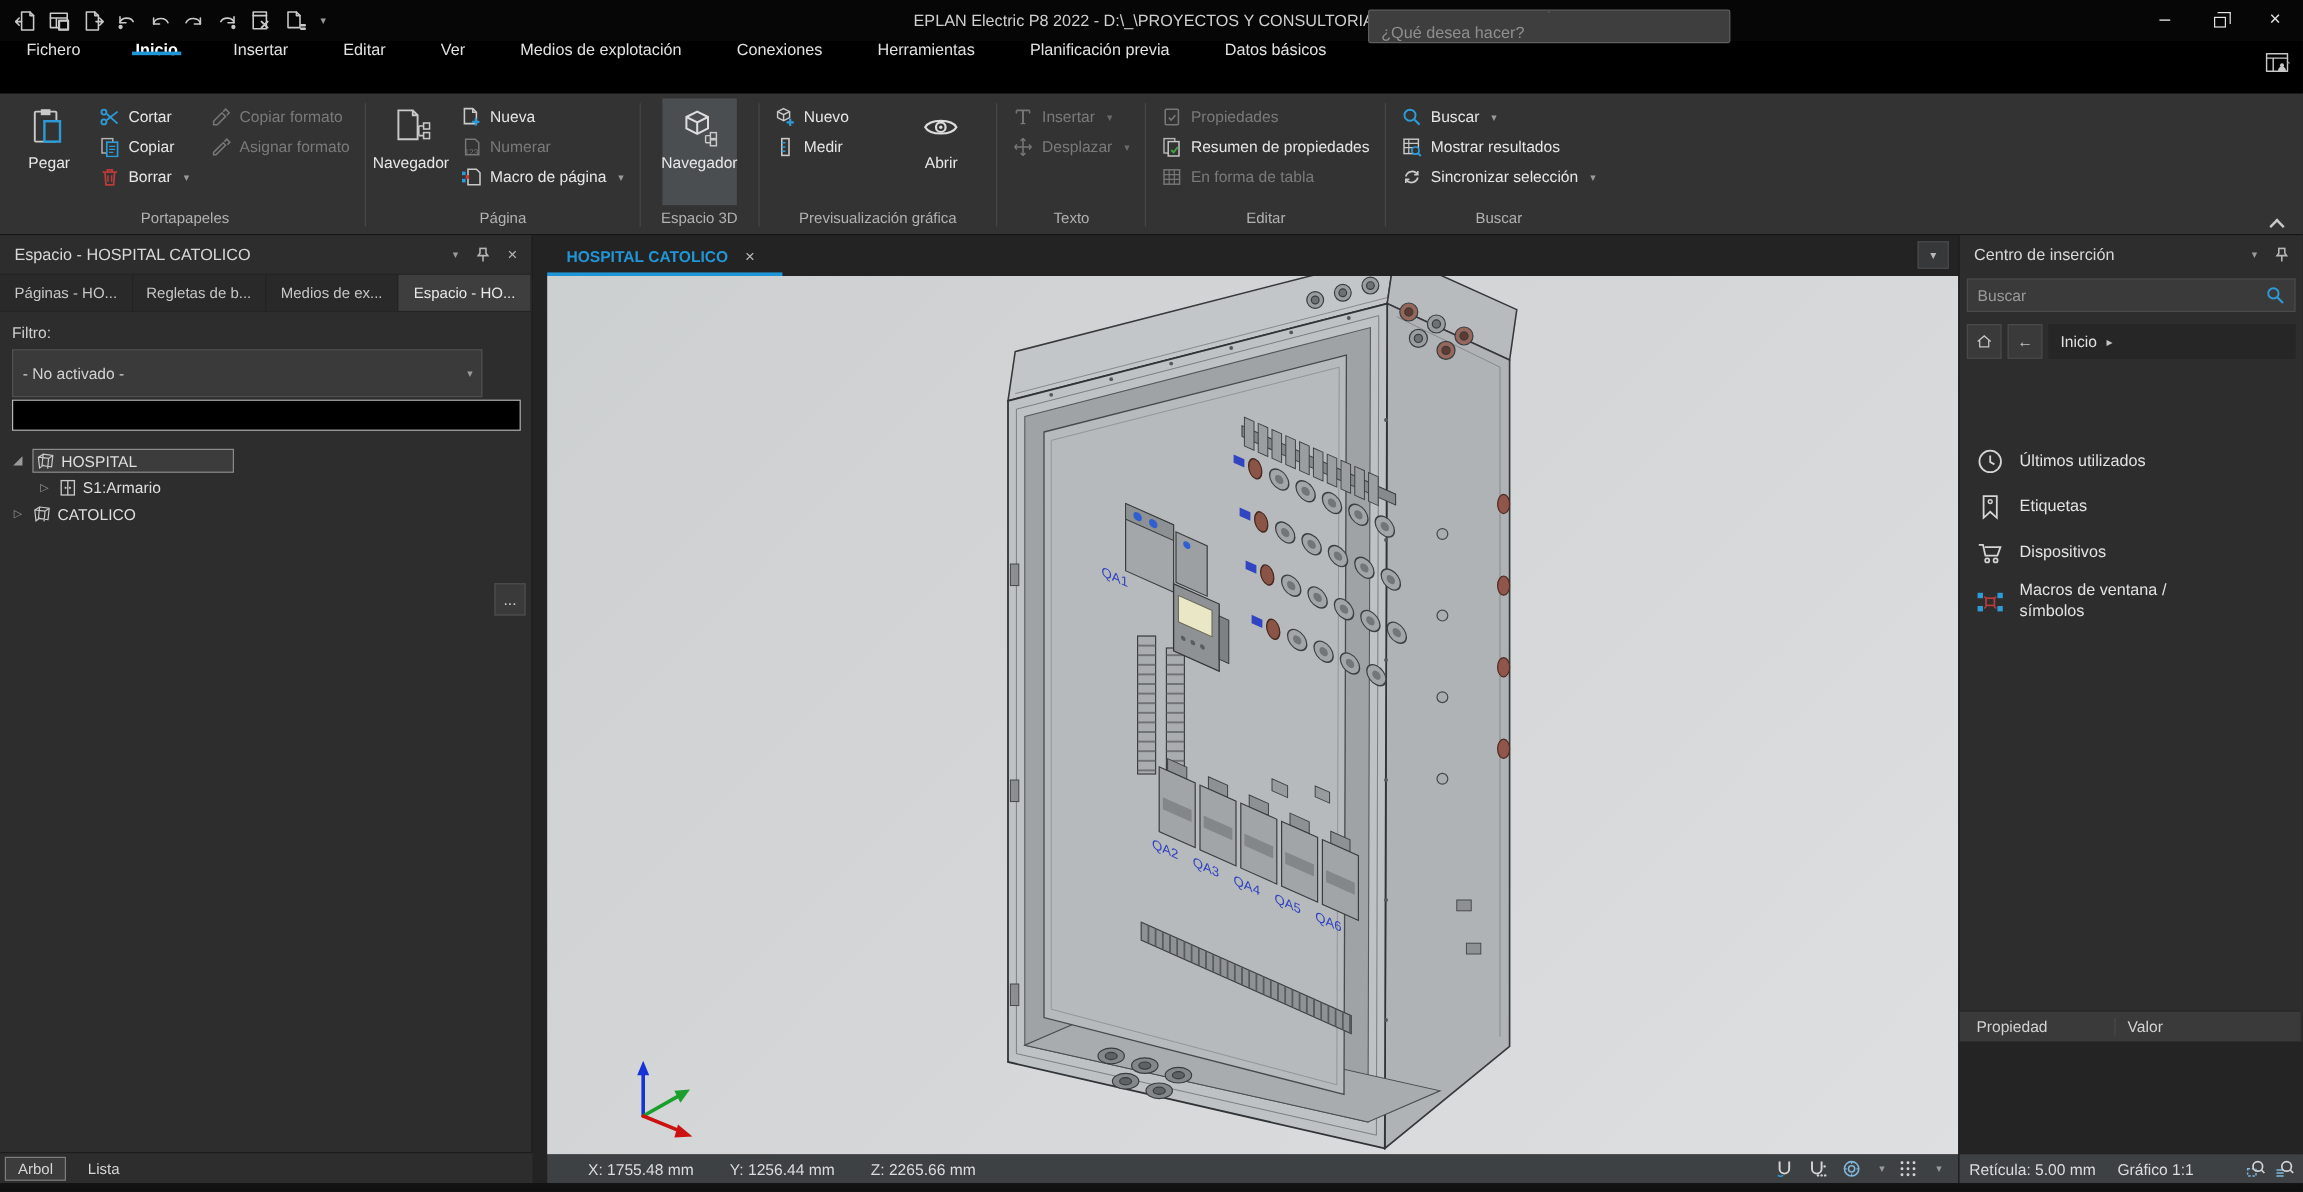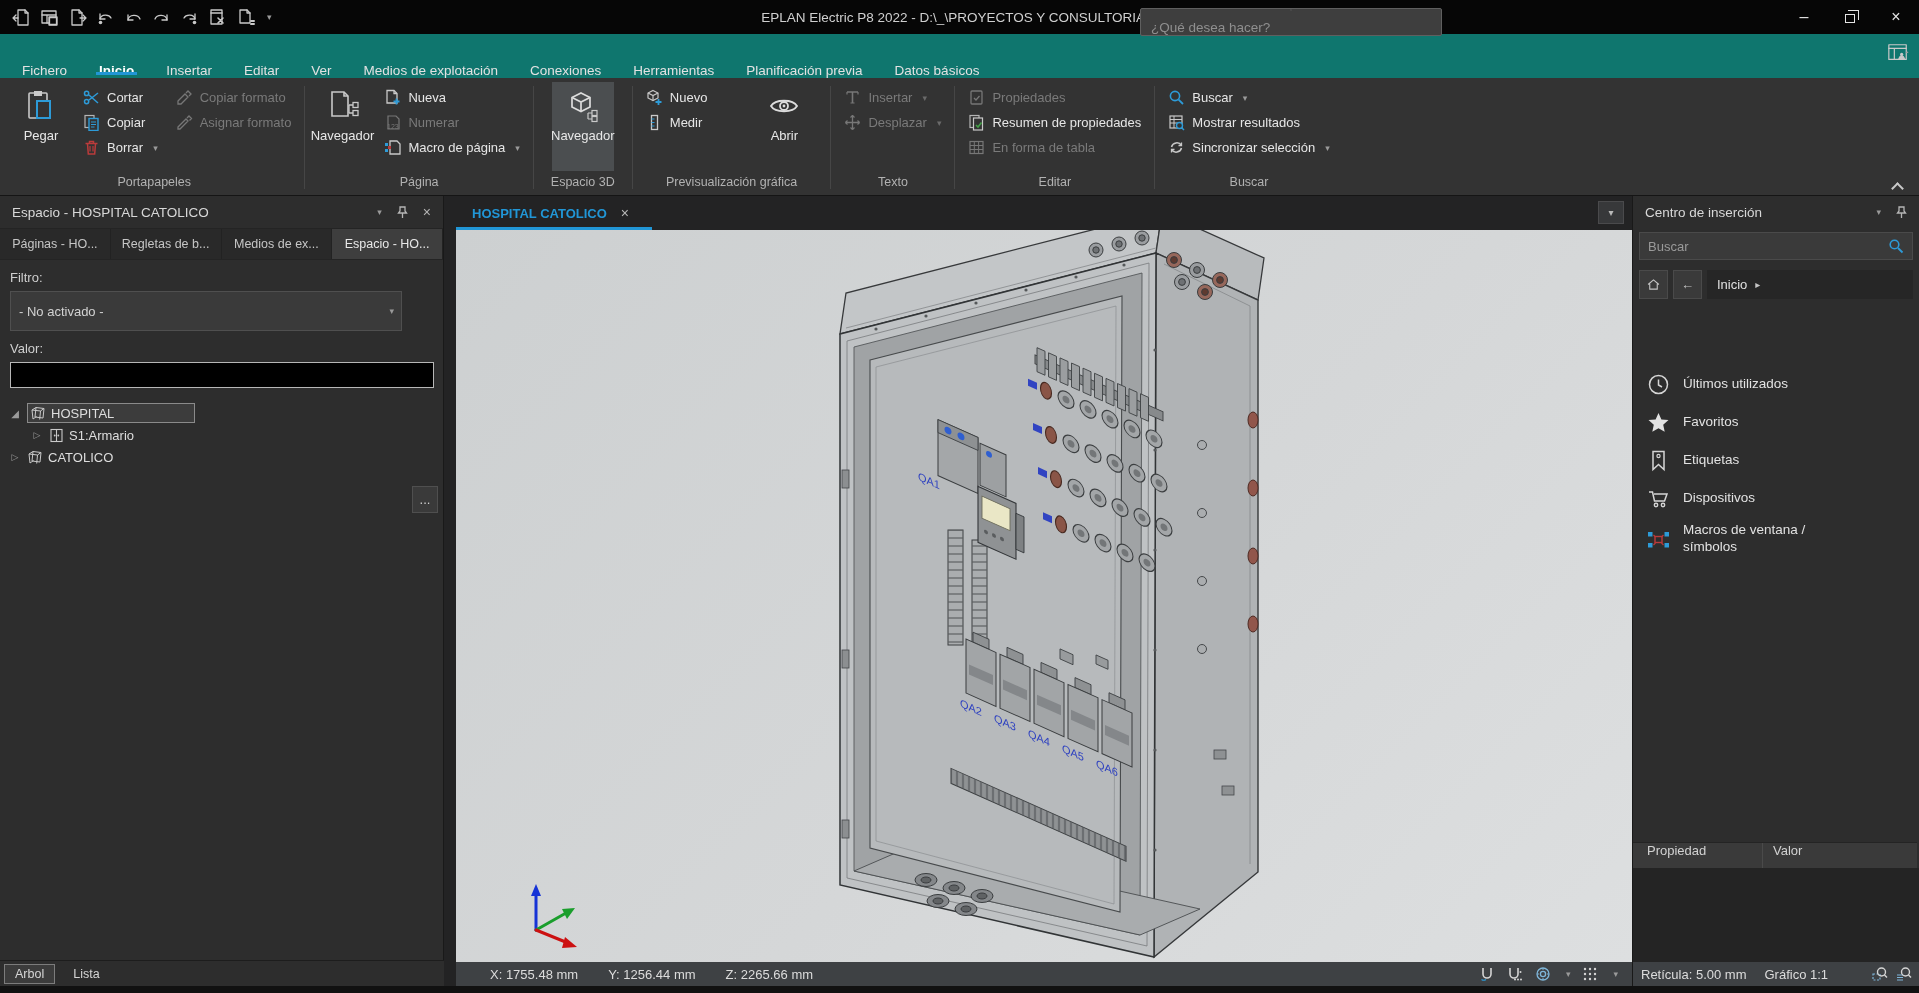--- a/index.html
+++ b/index.html
@@ -14,22 +14,22 @@
   .qat svg { width:19px; height:19px; }
   .title-text { position:absolute; left:0; right:0; text-align:center; color:#cfcfcf; font-size:13.5px; }
   .win-controls { margin-left:auto; display:flex; z-index:2; }
   .win-btn { width:46px; height:34px; display:flex; align-items:center; justify-content:center;
     color:#e4e4e4; font-size:16px; }
   .restore-glyph { width:10px; height:9px; border:1.4px solid #e4e4e4; position:relative; margin-top:2px;}
   .restore-glyph:before { content:''; position:absolute; left:2px; top:-5px; width:10px; height:9px;
     border:1.4px solid #e4e4e4; border-bottom:none; border-left:none; }
 
   
-  .tabrow { position:absolute; left:0; top:34px; width:1919px; height:44px; background:#0f766e;
-    display:flex; align-items:flex-end; padding-left:6px; }
+  .tabrow { position:absolute; left:0; top:34px; width:1919px; height:44px; background:#000000;
+    display:flex; align-items:flex-start; padding-left:6px;gap:14px; }
   .rtab { padding:0 16px; display:flex; align-items:center; color:#e2e2e2; font-size:13.5px; position:relative; }
   .rtab.active { color:#ffffff; font-weight:bold; }
   .rtab.active:after { content:''; position:absolute; left:13px; right:13px; bottom:3px; height:3px; background:#2196d6; }
   .help-search { position:absolute; left:1140px; top:8px; width:302px; height:28px; background:#3e3e3e;
     border:1px solid #5f5f5f; border-radius:2px; display:flex; align-items:center; gap:9px; padding:0 10px;flex-direction:column; }
   .help-search input { background:transparent; border:none; outline:none; color:#c5c5c5; width:100%;
     font-family:"Liberation Sans",sans-serif; font-size:13.5px; }
   .help-search input::placeholder { color:#8f8f8f; }
   .workspace-btn { position:absolute; right:10px; top:42px; }
 
@@ -108,21 +108,21 @@
   .rp-navbtn { width:29px; height:29px; background:#3a3a3a; border:1px solid #4a4a4a;
     display:flex; align-items:center; justify-content:center; color:#c5c5c5; }
   .rp-crumb { flex:1; height:29px; background:#262626; display:flex; align-items:center; gap:8px;
     padding:0 10px; color:#e0e0e0; }
   .rp-items { position:absolute; left:0; top:169px; width:230px; }
   .rp-item { min-height:38px; display:flex; align-items:center; gap:13px; padding:0 0 0 14px; color:#e2e2e2;
     font-size:13.5px; }
   .rp-item svg { width:23px; height:23px; flex:none; }
   .rp-item span { line-height:1.25; max-width:170px; }
   .prop-header { position:absolute; left:0; top:646px; width:284px; height:26px; background:#3a3a3a;
-    display:flex; color:#d2d2d2; border-top:1px solid #242424; }
+    display:flex; align-items:center; color:#d2d2d2; border-top:1px solid #242424; }
   .prop-header .c1 { width:130px; padding-left:14px; border-right:1px solid #4a4a4a; }
   .prop-header .c2 { padding-left:10px; }
   .prop-body { position:absolute; left:0; top:672px; width:287px; height:94px; background:#242424; }
   .rp-status { position:absolute; left:0; top:766px; width:287px; height:24px; background:#3e4144;
     display:flex; align-items:center; gap:18px; padding-left:8px; color:#dcdcdc; font-size:13px; }
   .rp-status svg { width:16px; height:16px; }
   .bottom-strip { position:absolute; left:0; top:986px; width:1919px; height:7px; background:#111; }
 
   .icon-stroke { stroke:#c9c9c9; fill:none; stroke-width:1.3; stroke-linecap:round; stroke-linejoin:round; }
 </style>
@@ -471,21 +471,20 @@
     <div class="lp-tab">Regletas de b...</div>
     <div class="lp-tab">Medios de ex...</div>
     <div class="lp-tab active">Espacio - HO...</div>
   </div>
   <div class="fld-label">Filtro:</div>
   <div class="dropdown">
     <span>- No activado -</span>
     <span class="dd">▾</span>
   </div>
   <div class="more-btn">...</div>
-  <div class="fld-label">Valor:</div>
   <input class="valor-input" value="" style="">
   <div class="tree">
     <div class="tree-row">
       <span class="tw">◢</span>
       <span class="tree-sel">
         <svg width="16" height="14" viewBox="0 0 16 14">
             <path d="M6 1.5l8 1-1 9.5-8-1zM6 1.5L2 4l1 9 3.5-2.5M2 4l8.5 1L14 2.5M10.5 5l-.8 8.5" fill="none" stroke="#c9c9c9" stroke-width="1"></path>
           </svg>
         <span>HOSPITAL</span>
       </span>
@@ -819,26 +818,20 @@
   <div class="rp-items">
     <div class="rp-item">
       <svg viewBox="0 0 23 23">
           <circle cx="11.5" cy="11.5" r="9" fill="none" stroke="#d5d5d5" stroke-width="1.5"></circle>
           <path d="M11.5 6.5v5.5l3.5 2" fill="none" stroke="#d5d5d5" stroke-width="1.5"></path>
         </svg>
       <span>Últimos utilizados</span>
     </div>
     <div class="rp-item">
       <svg viewBox="0 0 23 23">
-          <polygon points="11.5,2 14.4,8.4 21.5,9.1 16.2,13.8 17.7,20.8 11.5,17.2 5.3,20.8 6.8,13.8 1.5,9.1 8.6,8.4" fill="#e2e2e2"></polygon>
-        </svg>
-      <span>Favoritos</span>
-    </div>
-    <div class="rp-item">
-      <svg viewBox="0 0 23 23">
           <path d="M6 2.5h11v18l-5.5-5-5.5 5z" fill="none" stroke="#d5d5d5" stroke-width="1.5"></path>
           <circle cx="11.5" cy="7" r="1.6" fill="none" stroke="#d5d5d5" stroke-width="1.2"></circle>
         </svg>
       <span>Etiquetas</span>
     </div>
     <div class="rp-item">
       <svg viewBox="0 0 23 23">
           <path d="M2 5h3.5l2 9h10l2.5-7H7" fill="none" stroke="#d5d5d5" stroke-width="1.5"></path>
           <circle cx="9" cy="18" r="1.7" fill="none" stroke="#d5d5d5" stroke-width="1.4"></circle>
           <circle cx="16" cy="18" r="1.7" fill="none" stroke="#d5d5d5" stroke-width="1.4"></circle>

